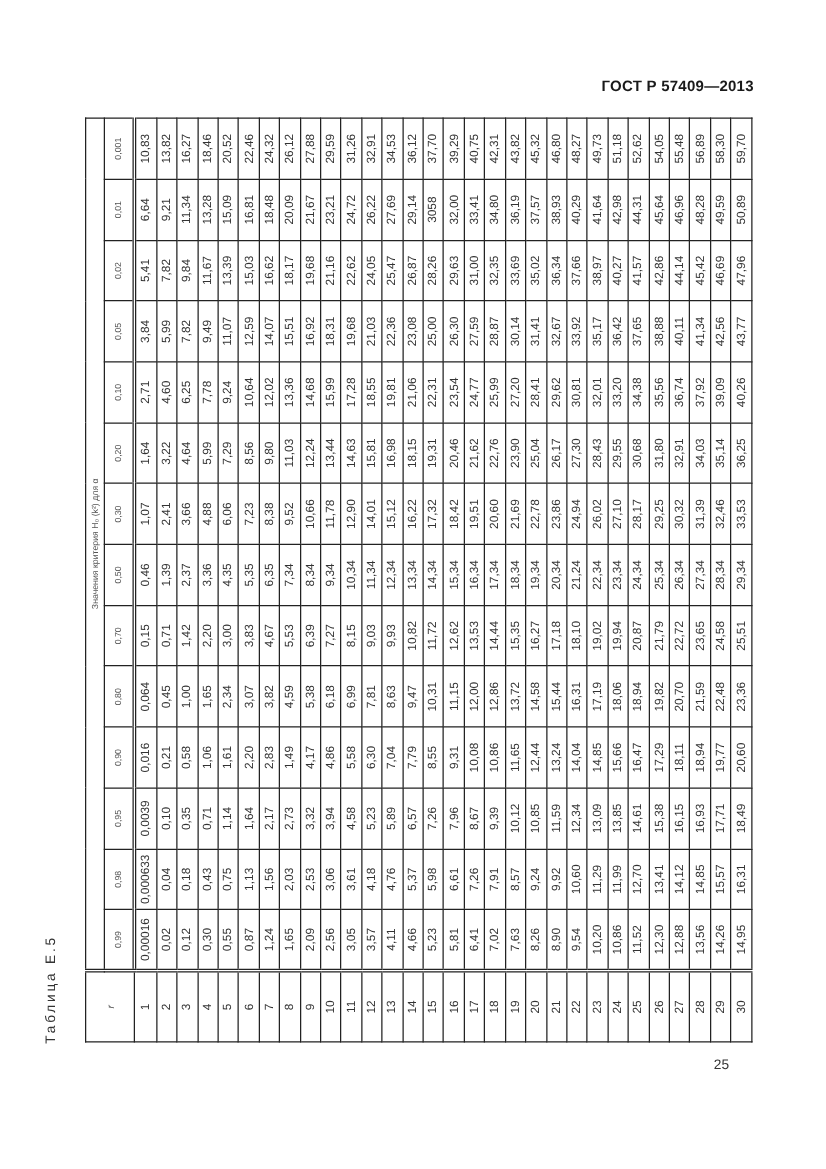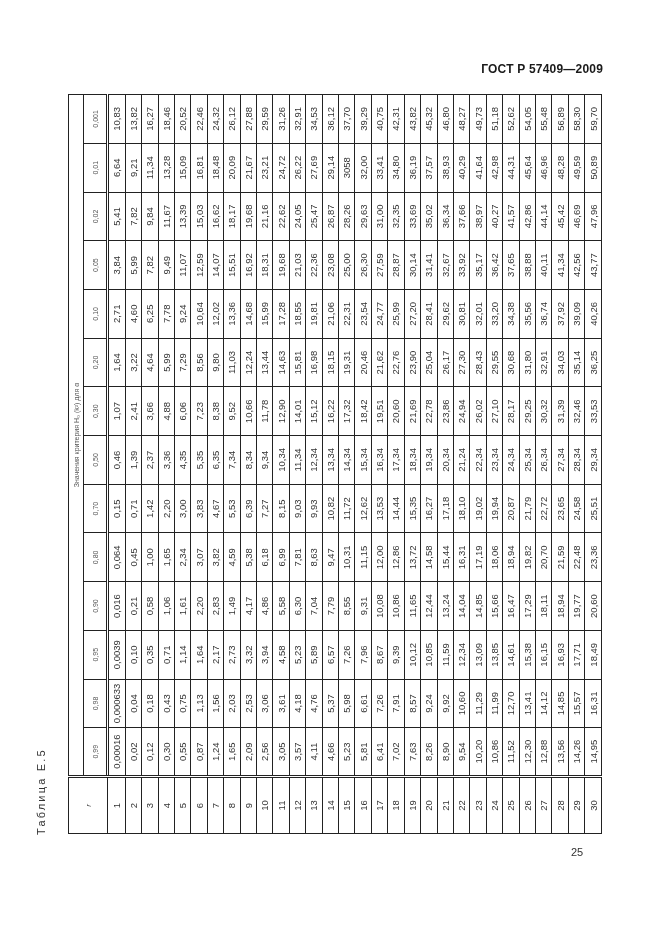--- a/index.html
+++ b/index.html
@@ -22,21 +22,21 @@
   table.chi td { font-size:9.5px; color:#333; }
   table.chi .group-title { font-size:7px; color:#555; height:14px; }
   table.chi .rcol { width:55px; font-style:italic; font-size:8px; color:#444; }
   table.chi .alpha-row th { border-bottom:3px double #222; height:22px; }
   table.chi td.rcell { border-right:3px double #222; }
   table.chi th.rcol { border-right:3px double #222; }
 </style>
 </head>
 <body>
 
-<div class="doc-header">ГОСТ Р 57409—2009</div>
+<div class="doc-header">ГОСТ Р 57409—2013</div>
 <div class="table-caption">Таблица Е.5</div>
 
 <div class="rot-wrap">
   <table class="chi" id="chi">
     <thead>
       <tr>
         <th class="rcol" rowspan="2">r</th>
         <th class="group-title" colspan="14">Значения критерия H₀ (k²) для α</th>
       </tr>
       <tr class="alpha-row" id="alpha-row">

